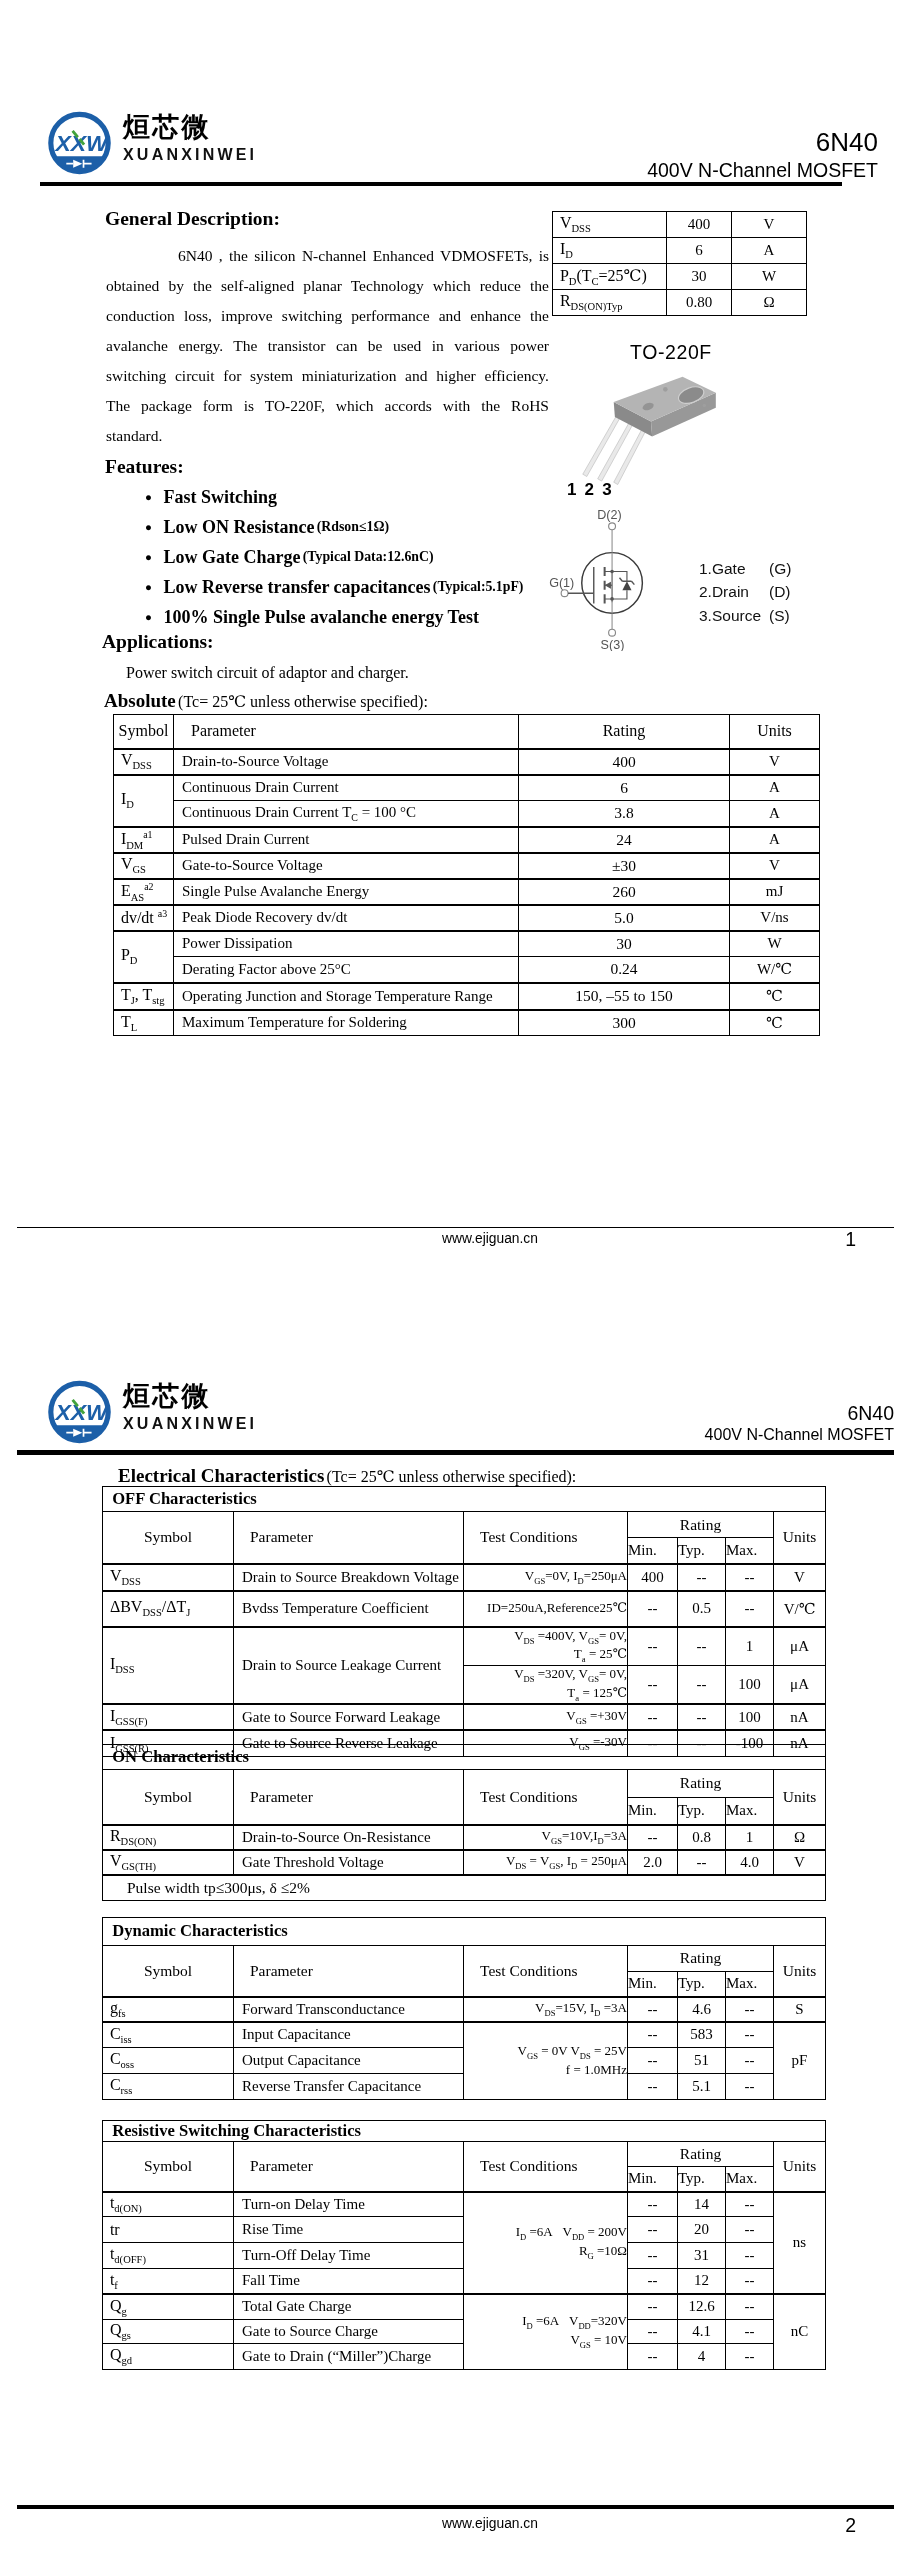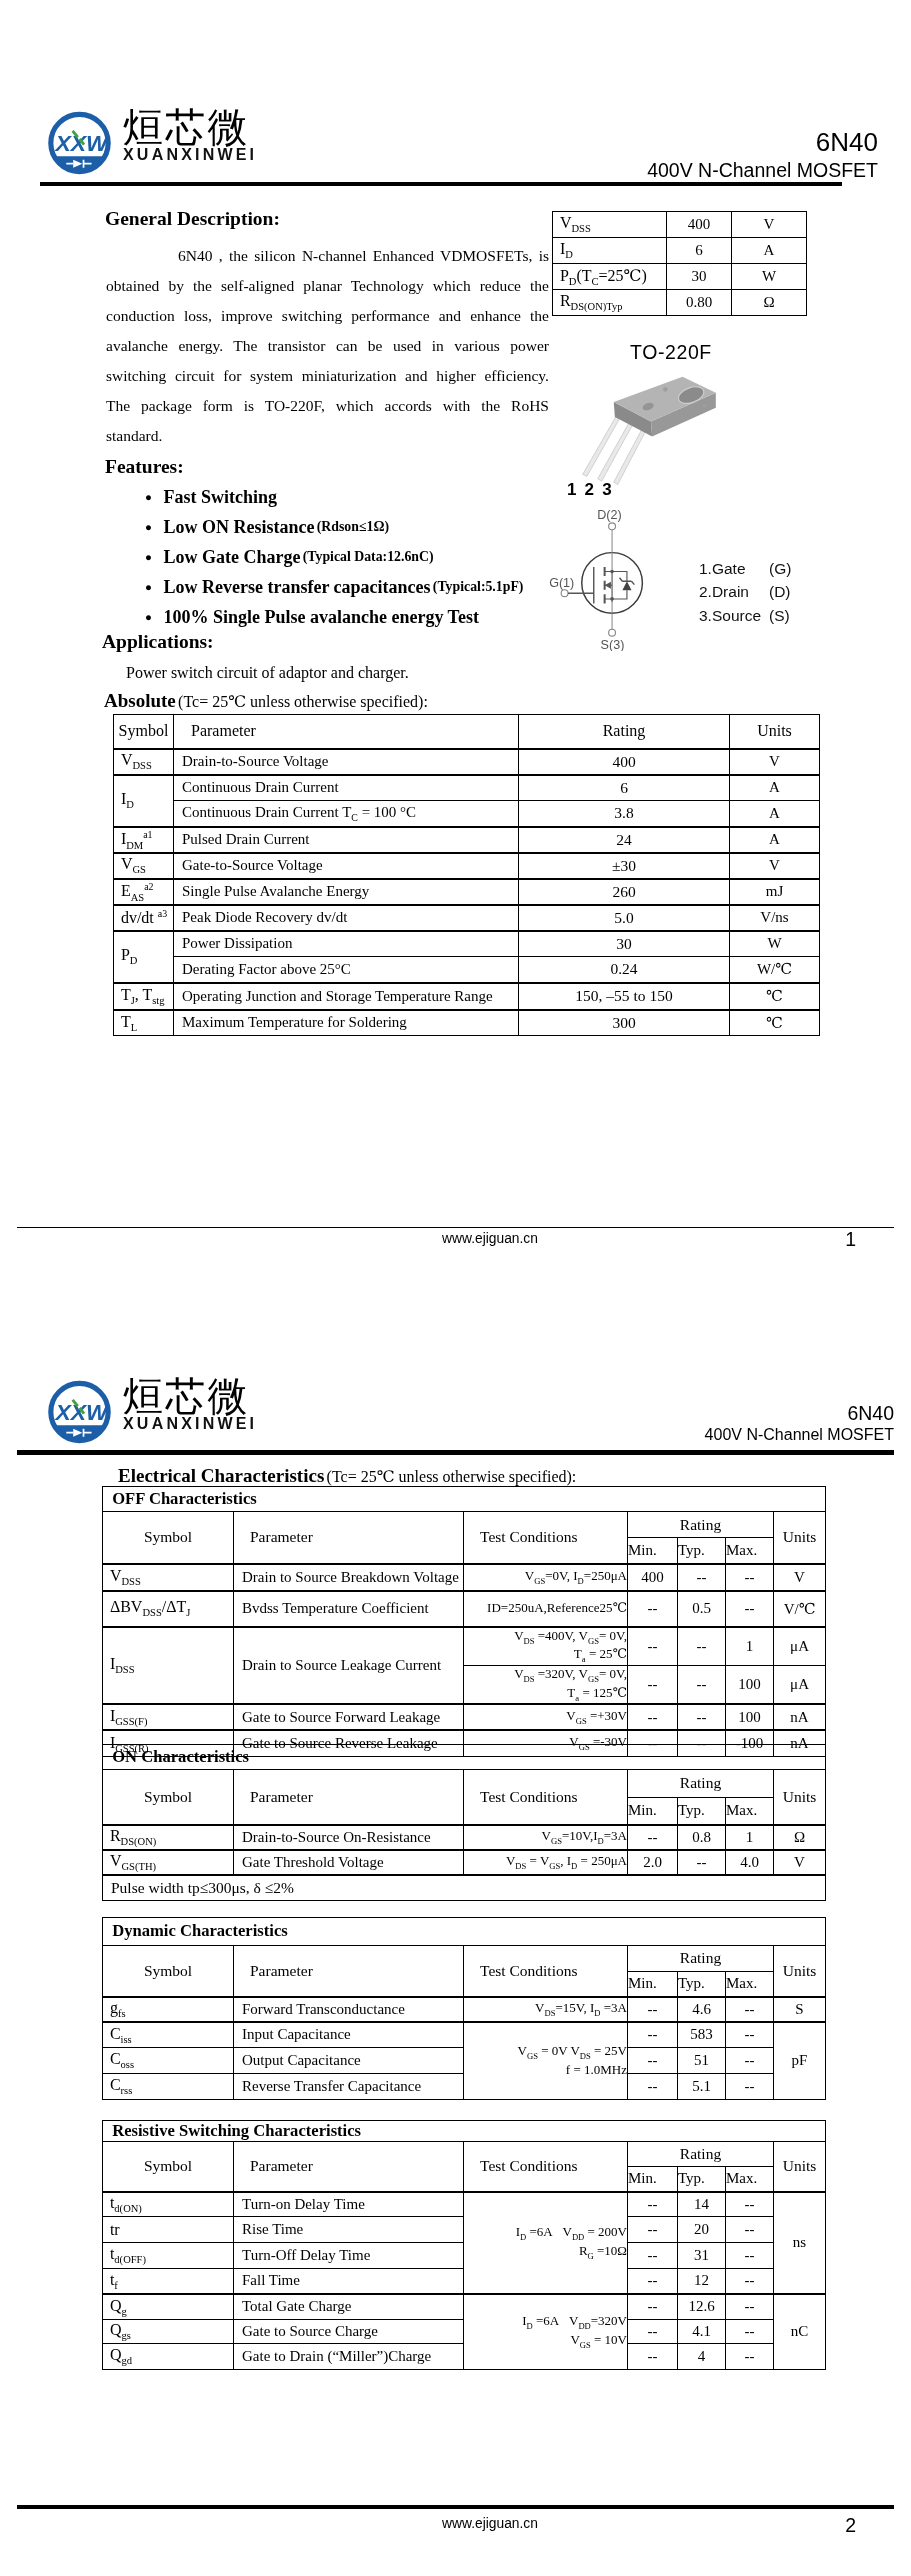--- a/index.html
+++ b/index.html
@@ -3,21 +3,21 @@
 <meta charset="utf-8">
 <style>
   *{box-sizing:border-box;margin:0;padding:0}
   html,body{background:#fff}
   .sheet{position:relative;width:911px;height:2576px;background:#fff;color:#000;
          font-family:"Liberation Serif","DejaVu Serif","DejaVu Sans",serif;overflow:hidden}
   .ab{position:absolute}
   .hrule{position:absolute;background:#000}
   
   .logo{position:absolute;display:flex;align-items:flex-start;gap:9px}
-  .logo-cn{font-size:40px;font-weight:normal;line-height:38px;letter-spacing:2.3px;
+  .logo-cn{font-size:27px;font-weight:bold;line-height:38px;letter-spacing:2.3px;
            font-family:"DejaVu Sans","Liberation Sans",sans-serif}
   .logo-en{font-size:16px;font-weight:bold;letter-spacing:3.2px;margin-top:0px;color:#111;
            font-family:"Liberation Sans","DejaVu Sans",sans-serif}
   
   .pn{position:absolute;text-align:right;font-family:"Liberation Sans","DejaVu Sans",sans-serif}
   .pn1 .pn-main{font-size:26px;line-height:31px}
   .pn1 .pn-sub{font-size:19.5px;line-height:24px}
   .pn2 .pn-main{font-size:19.5px;line-height:23px}
   .pn2 .pn-sub{font-size:16px;line-height:19.5px}
   
@@ -41,21 +41,21 @@
   .dt tr.hd1 td[rowspan]{border-bottom:2.3px solid #000}
   .dt tr.hd1 td.phl{text-align:left;padding-left:16px}
   .dt tr.hd2 td{border-bottom:2.3px solid #000;font-size:15px}
   .dt tr.g td{border-top:2.3px solid #000}
   .dt tr.sec td{font-weight:bold;font-size:16.6px;text-align:left;padding-left:9.2px;border-bottom:1.1px solid #000}
   .sym{font-size:16px;text-align:left;padding-left:6.9px}
   .par{font-size:15px;text-align:left;padding-left:8px}
   .tst{font-size:13px;text-align:right;padding-left:5.7px;line-height:1.3}
   .ctr{font-size:15px;text-align:center}
   .rat{font-size:15.5px;text-align:center}
-  .noteR td{font-size:15.5px;text-align:left;padding-left:8px}
+  .noteR td{font-size:15.5px;text-align:left;padding-left:24px}
   sub{font-size:66%}
   sup{font-size:62%}
   
   .furl{position:absolute;font-family:"Liberation Sans","DejaVu Sans",sans-serif;font-size:13.8px}
   .fnum{position:absolute;font-family:"Liberation Sans","DejaVu Sans",sans-serif;font-size:19.5px}
   
   .pkg-title{position:absolute;font-family:"Liberation Sans","DejaVu Sans",sans-serif;font-size:19.5px;letter-spacing:0.6px}
   .pin-nums{position:absolute;font-family:"Liberation Sans","DejaVu Sans",sans-serif;font-weight:bold;font-size:17px;letter-spacing:1.7px}
   .legend{position:absolute;font-family:"Liberation Sans","DejaVu Sans",sans-serif;font-size:15.5px;color:#111}
   .leg-row{height:23.5px;display:flex;align-items:center}

